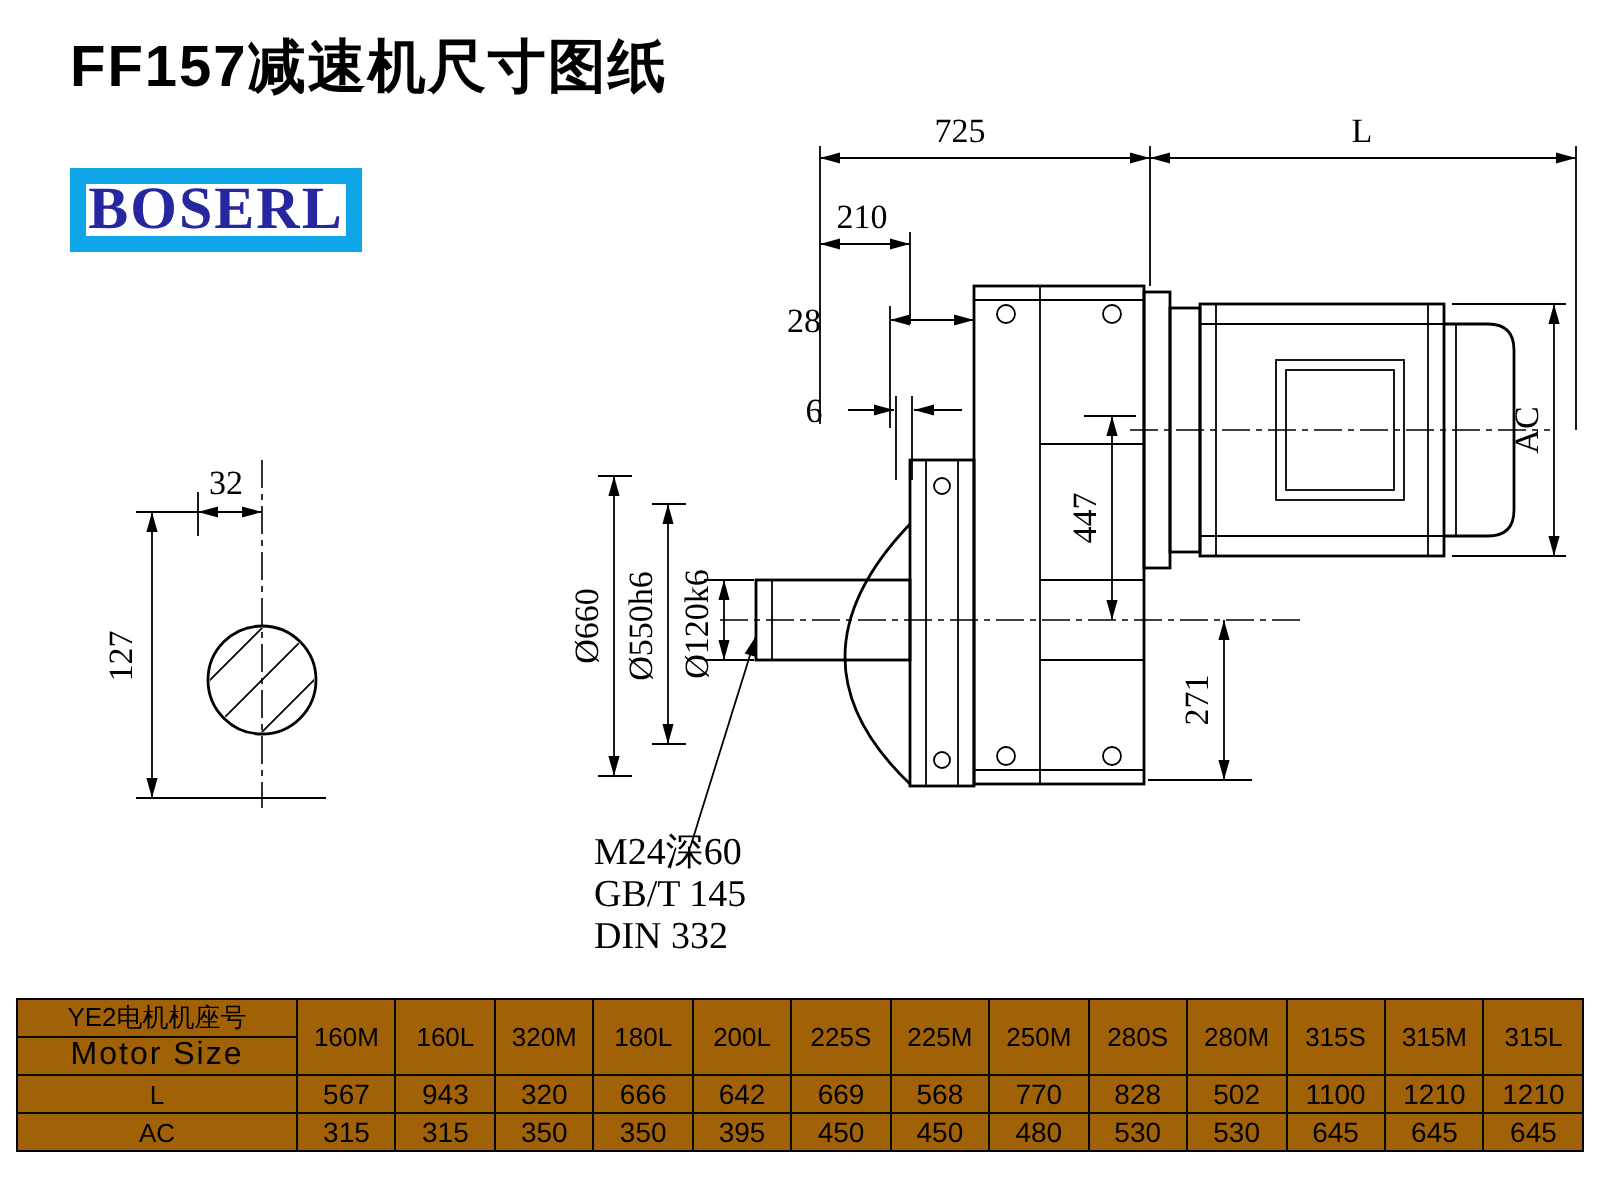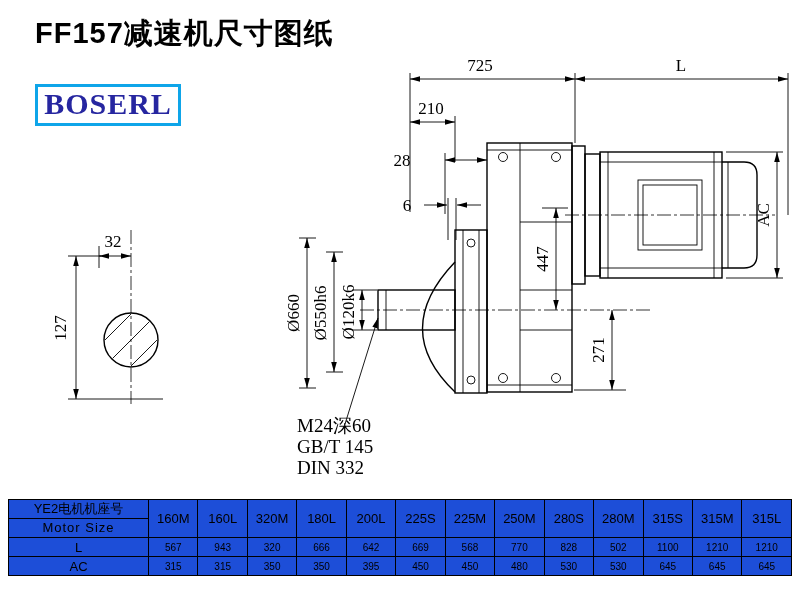--- a/index.html
+++ b/index.html
@@ -3,41 +3,41 @@
 <meta charset="utf-8">
 <style>
   * { margin:0; padding:0; box-sizing:border-box; }
   html,body { width:800px; height:600px; background:#ffffff; overflow:hidden; position:relative;
               font-family:"Liberation Sans", sans-serif; color:#000; }
 
   .title { position:absolute; left:35px; top:14px; font-size:29px; font-weight:bold;
            letter-spacing:1px; white-space:nowrap;text-align:right; }
 
   .logo { position:absolute; left:35px; top:84px; width:146px; height:42px;
-          border:3px solid #0ea5e9; display:flex; align-items:flex-start; justify-content:center; background:#fff; }
+          border:8px solid #0ea5e9; display:flex; align-items:center; justify-content:center; background:#fff; }
   .logo span { font-family:"Liberation Serif", serif; font-weight:bold; font-size:30px;
                color:#2626a0; letter-spacing:1px; }
 
   svg.drawing { position:absolute; left:0; top:0; }
   .ol   { fill:none; stroke:#000; stroke-width:1.4; }
   .thin { fill:none; stroke:#000; stroke-width:0.9; }
   .cl   { fill:none; stroke:#000; stroke-width:0.8; stroke-dasharray:14 3 3 3; }
   .dim  { fill:none; stroke:#000; stroke-width:0.9; }
   text.dm   { font-family:"Liberation Serif", serif; font-size:17px; fill:#000; }
   text.note { font-family:"Liberation Serif", serif; font-size:19px; fill:#000; }
 
   table.size { position:absolute; left:8px; top:499px; width:784px;
-               border-collapse:collapse; table-layout:fixed; background:#1d4ed8; }
+               border-collapse:collapse; table-layout:fixed; background:#a16207; }
   .size th, .size td { border:1px solid #000; text-align:center; font-weight:normal;
                        padding:0; overflow:hidden; }
   .size thead th { height:38px; font-size:13px; }
-  .size tbody td { height:19px; font-size:10px; }
+  .size tbody td { height:19px; font-size:14px; }
   .size td.rowlabel { font-size:13px; }
   .corner .c1 { border-bottom:1px solid #000; font-size:13px; line-height:18px; }
-  .corner .c2 { font-size:13px; line-height:18px; letter-spacing:1px; }
+  .corner .c2 { font-size:16px; line-height:18px; letter-spacing:1px; }
 </style>
 </head>
 <body>
 
 <div class="title">FF157减速机尺寸图纸</div>
 
 <div class="logo">
   <span>BOSERL</span>
 </div>
 

